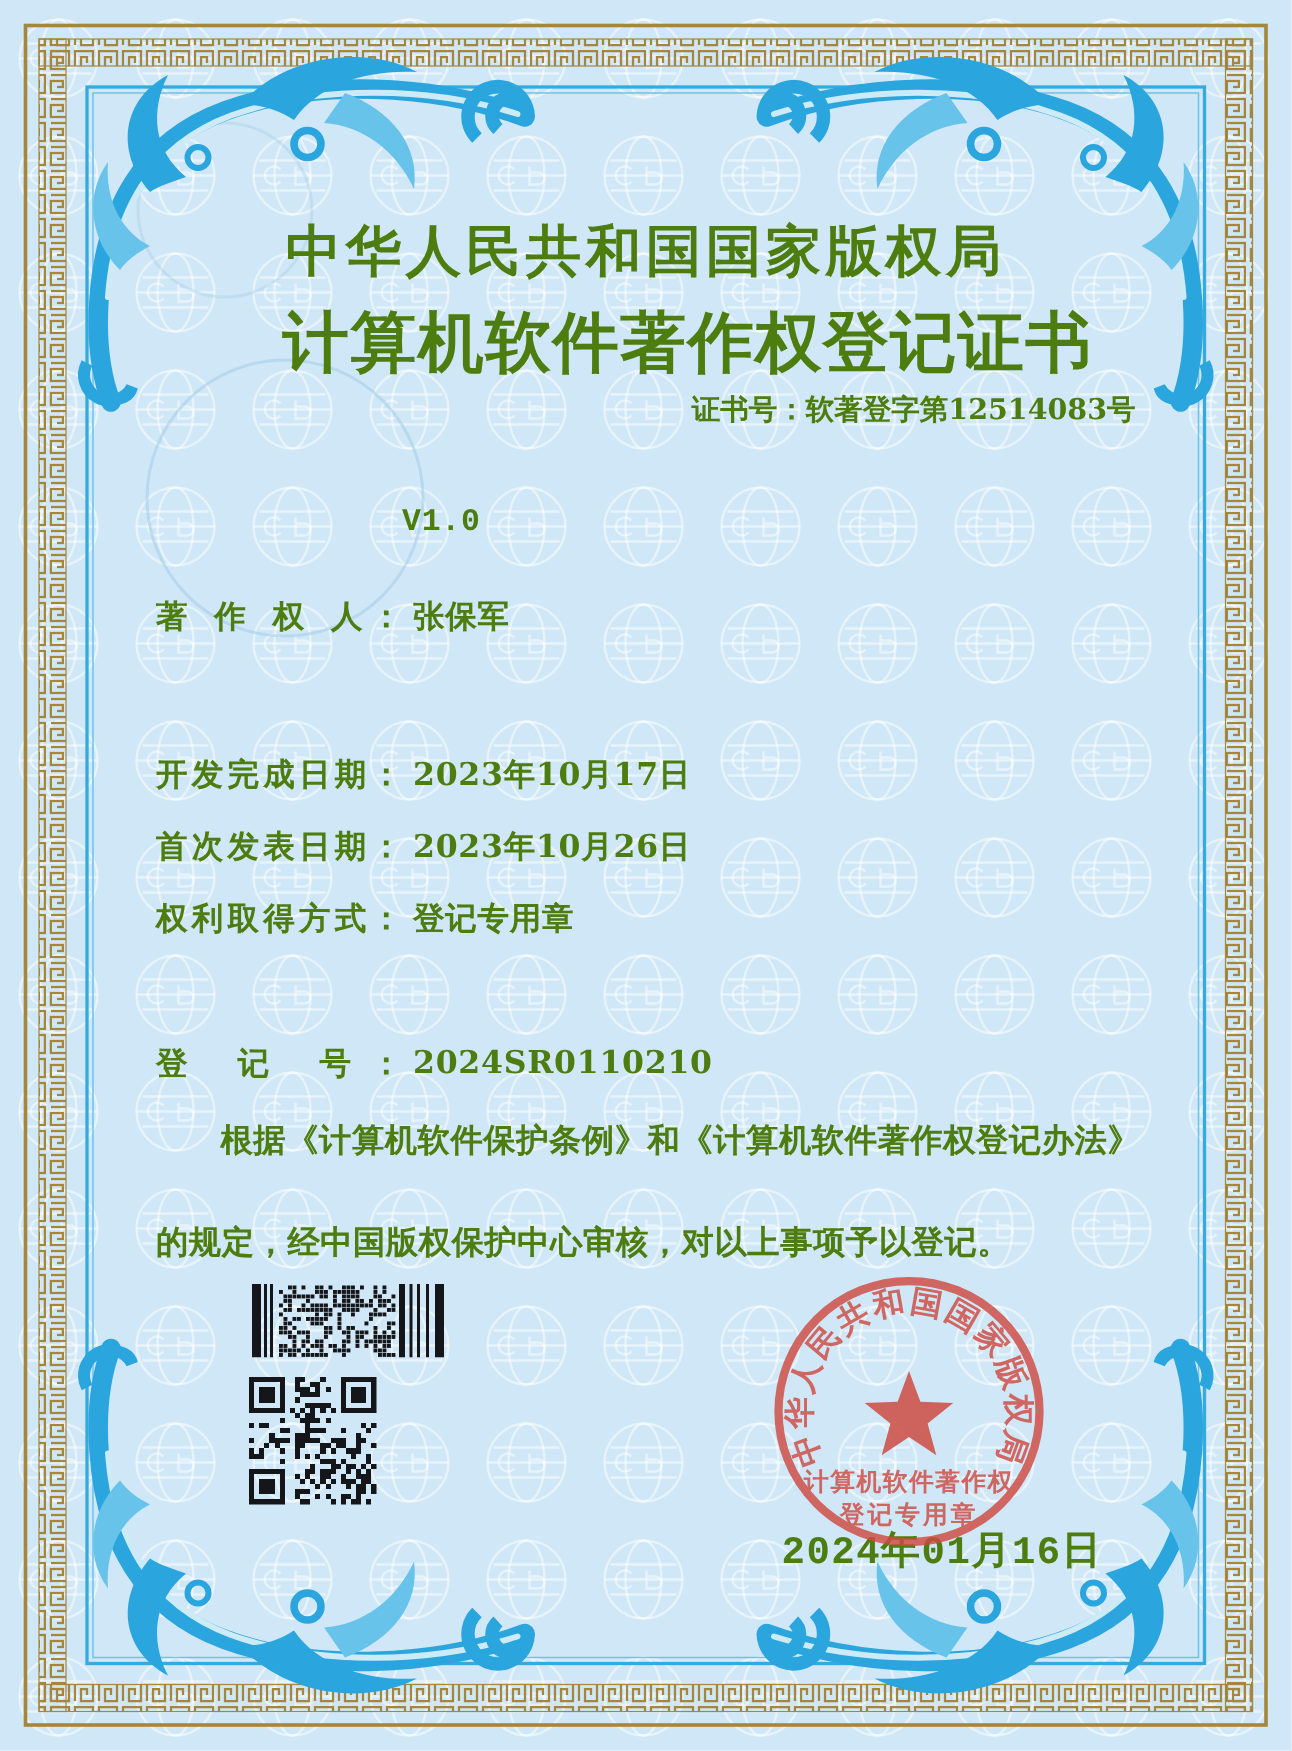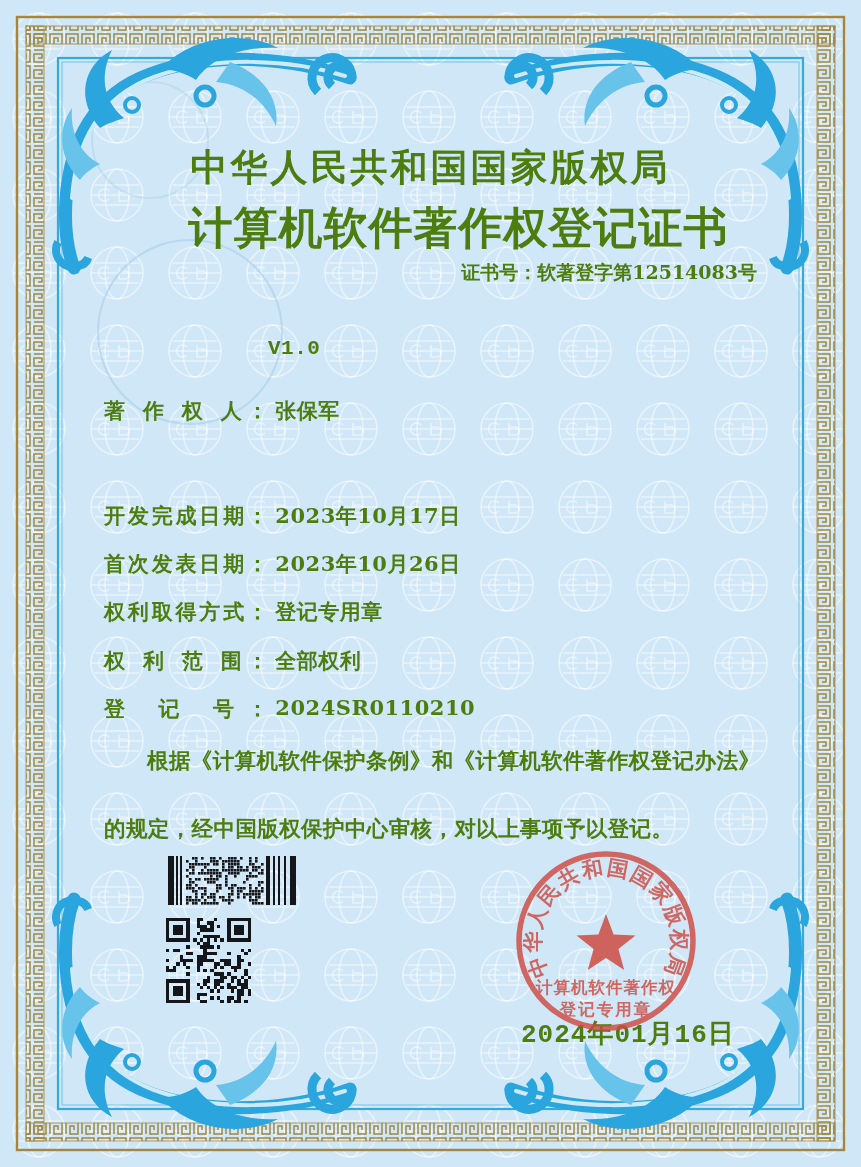--- a/index.html
+++ b/index.html
@@ -139,24 +139,20 @@
     <div class="row" style="top:550px">
       <span class="lab">首次发表日期：</span>
       <span class="val">2023年10月26日</span>
     </div>
 
     <div class="row" style="top:598px">
       <span class="lab">权利取得方式：</span>
       <span class="val">登记专用章</span>
     </div>
 
-    <div class="row" style="top:647px">
-      <span class="lab">权 利 范 围：</span>
-      <span class="val">全部权利</span>
-    </div>
 
     <div class="row" style="top:695px">
       <span class="lab">登 记 号：</span>
       <span class="val">2024SR0110210</span>
     </div>
 
     <p class="statement">根据《计算机软件保护条例》和《计算机软件著作权登记办法》的规定，经中国版权保护中心审核，对以上事项予以登记。</p>
 
     <svg id="barcode" width="128" height="49" viewBox="0 0 128 49">
         <rect x="0" y="0" width="6" height="49" fill="#14161a"></rect>

